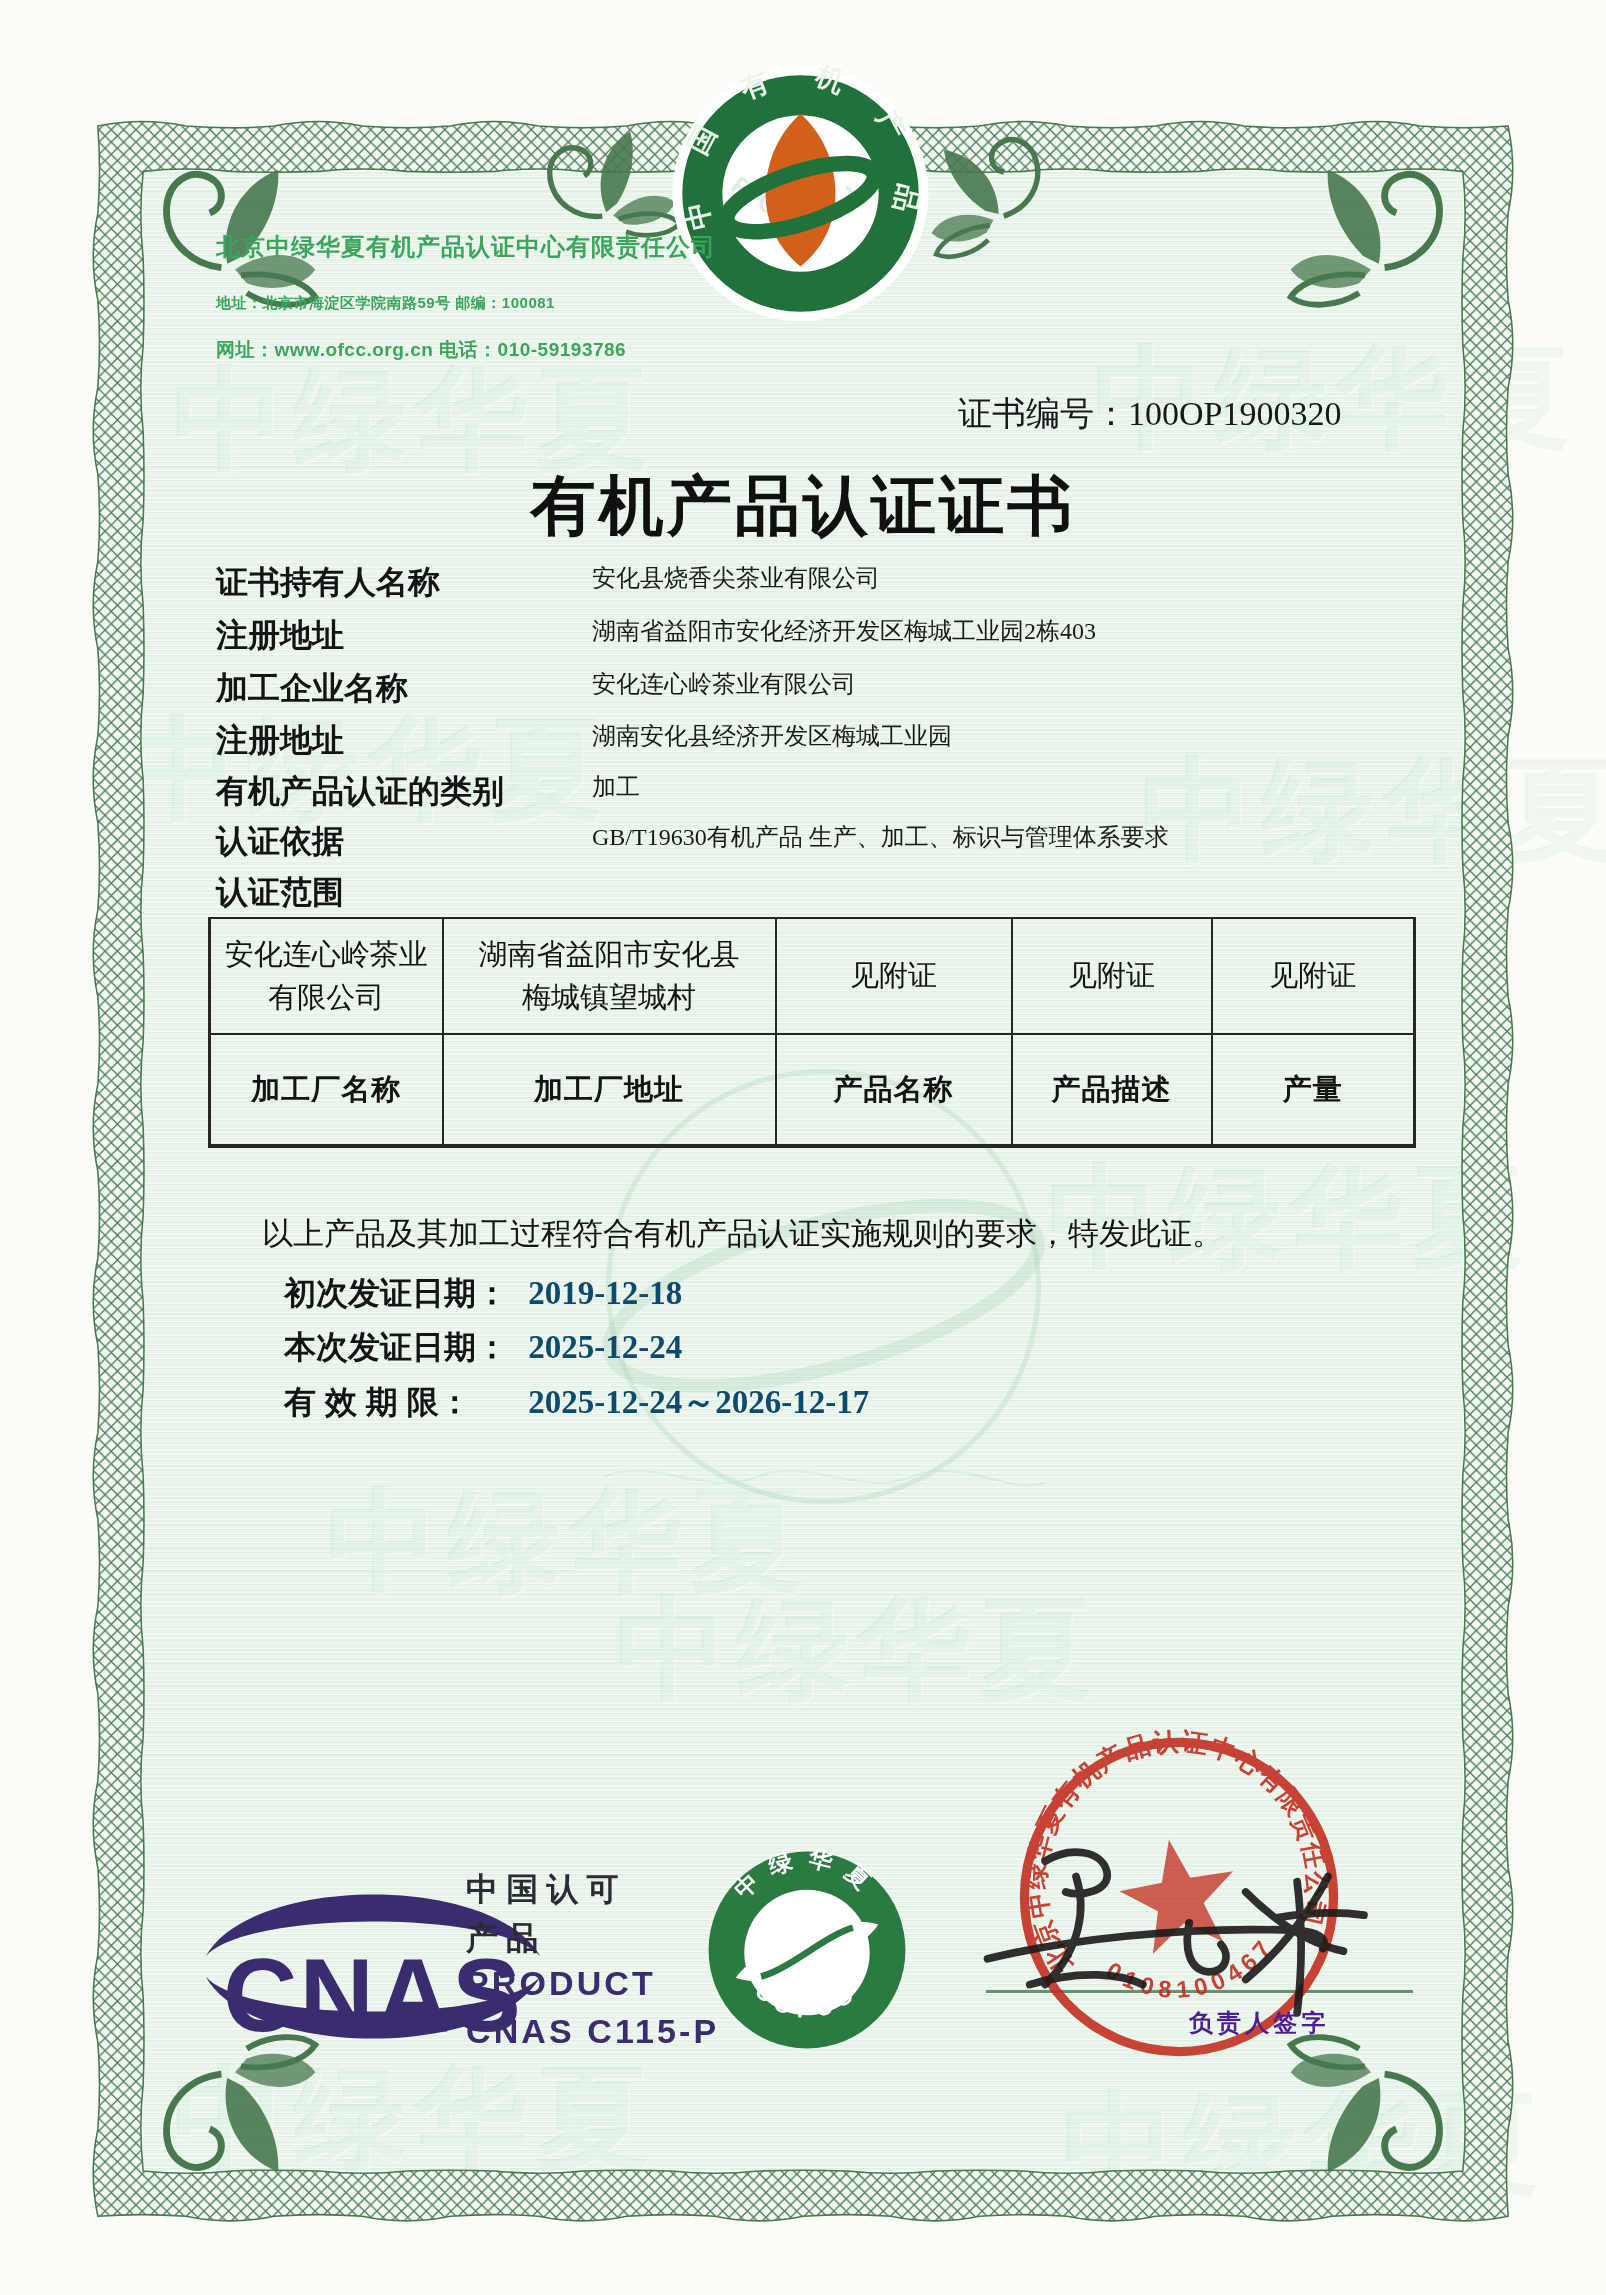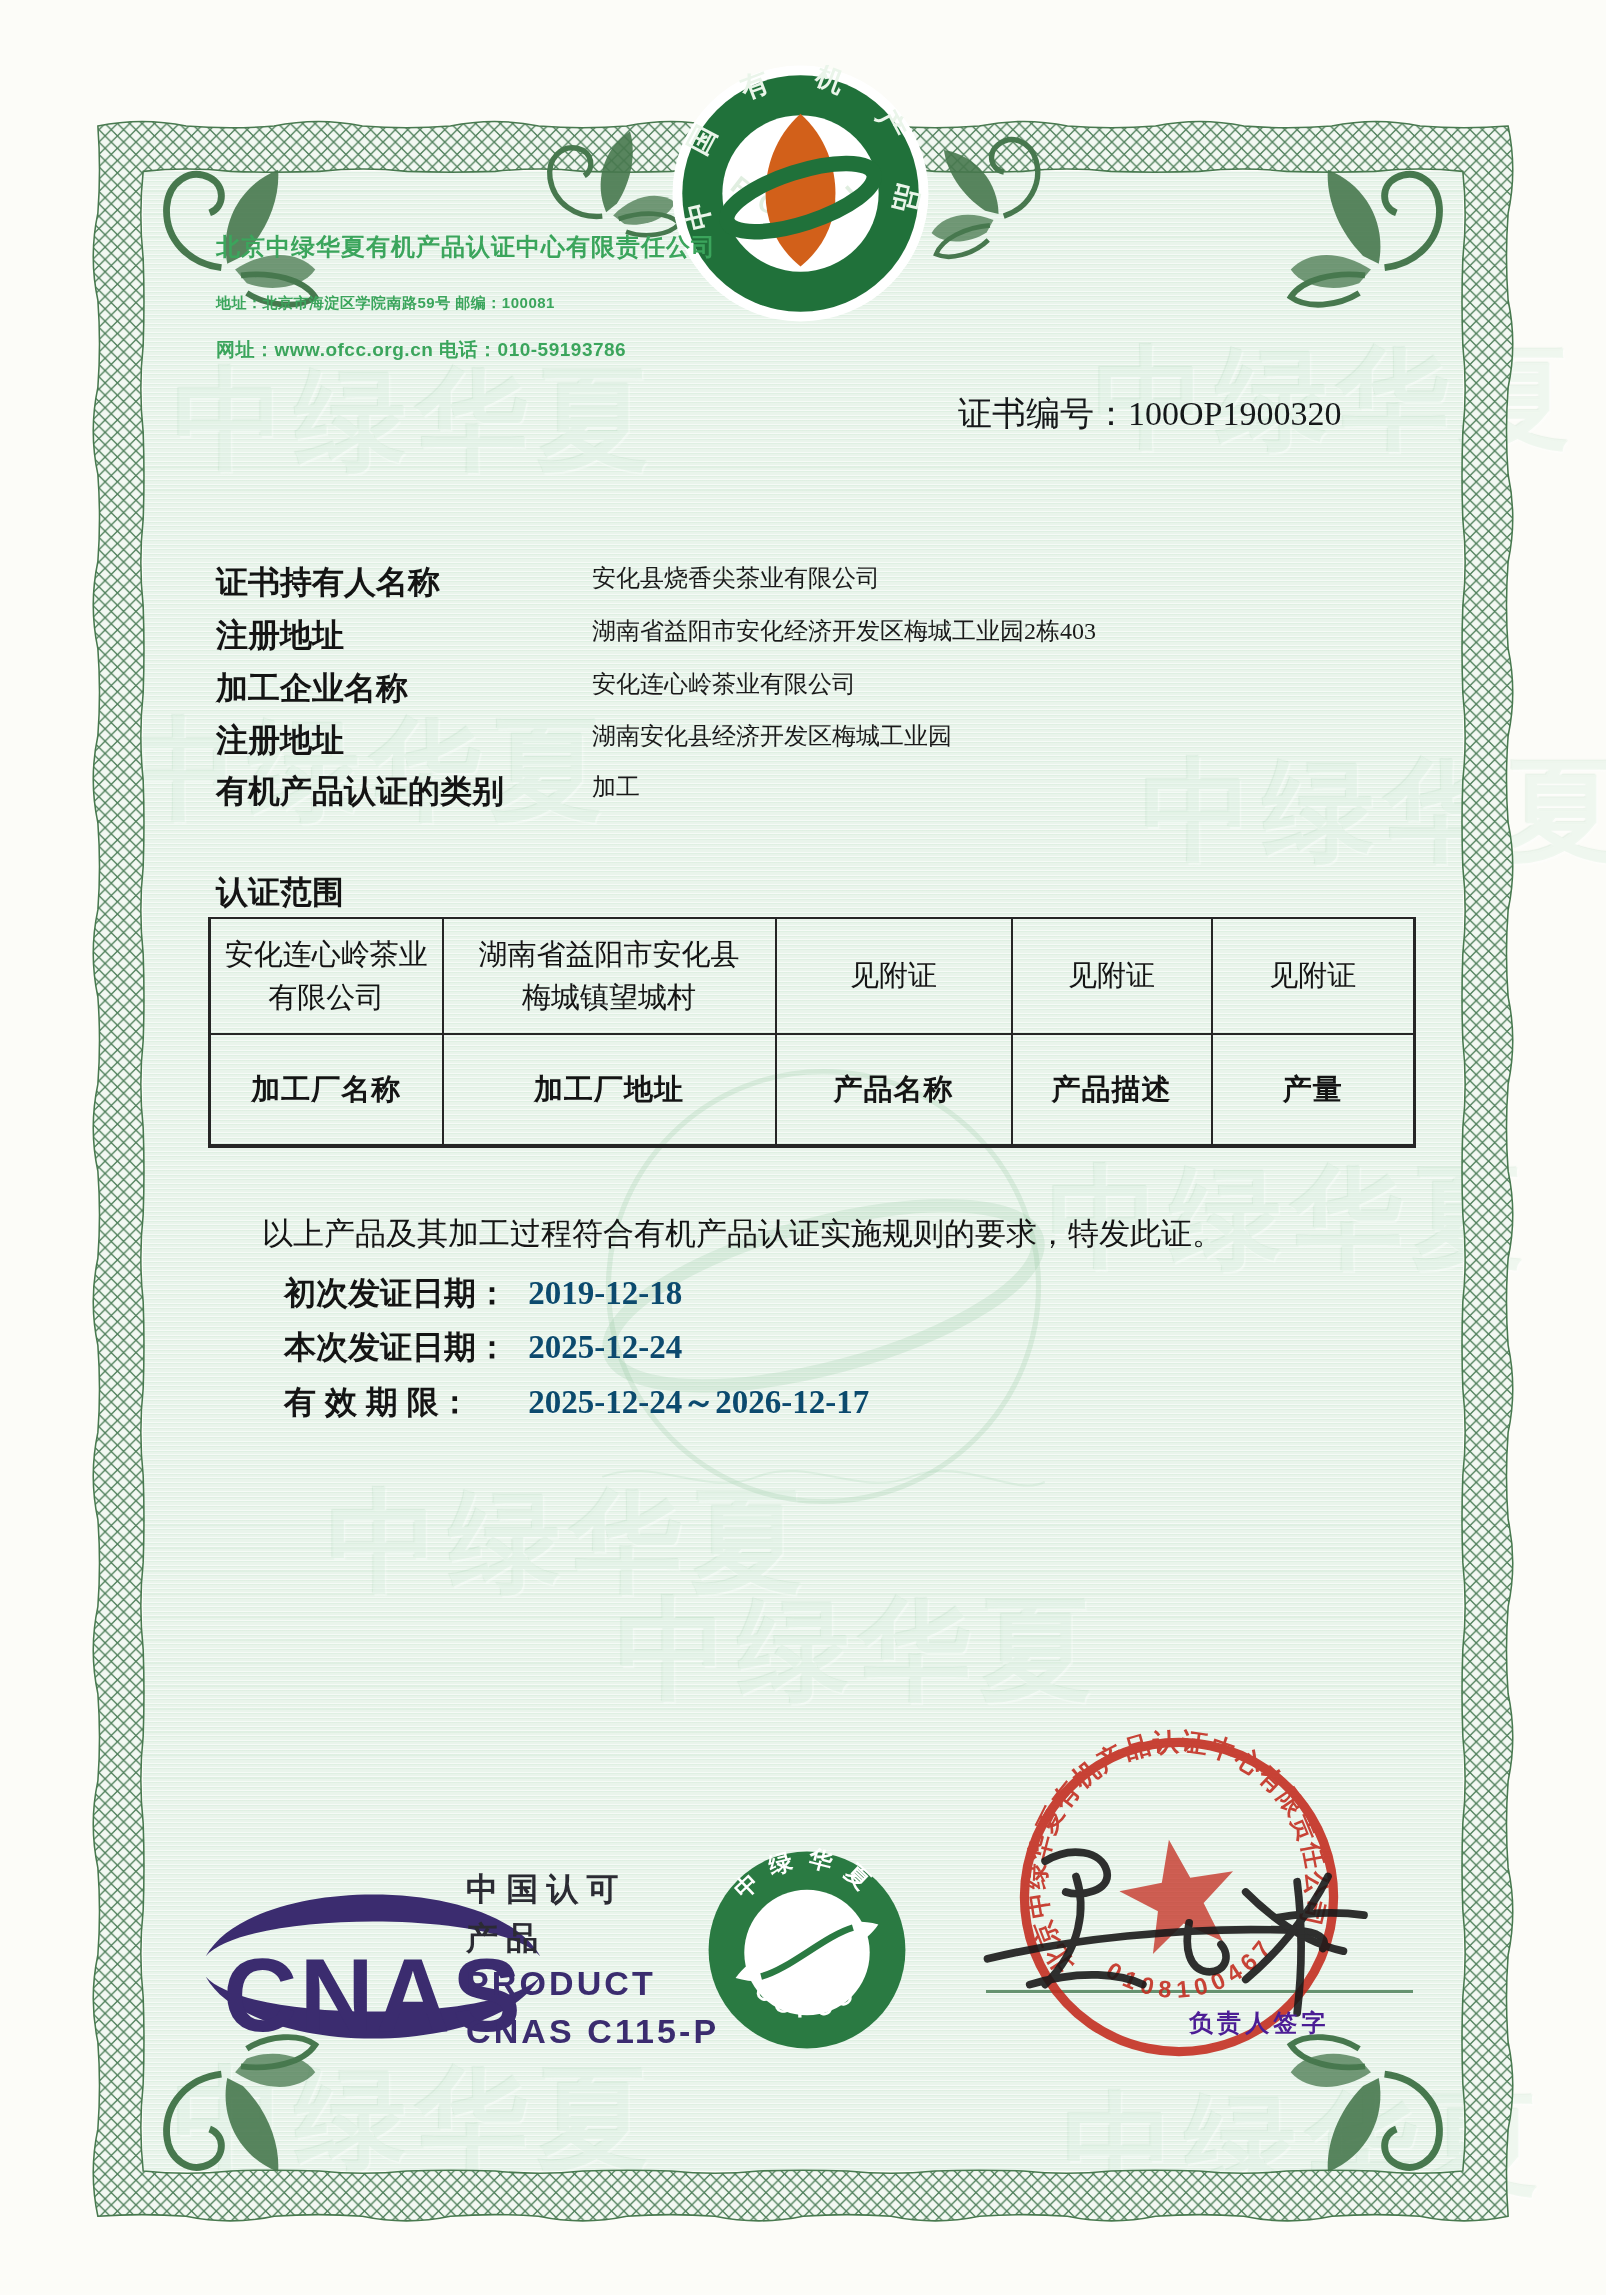--- a/index.html
+++ b/index.html
@@ -121,40 +121,45 @@
   </svg>
 
   <div class="issuer-line issuer-1">北京中绿华夏有机产品认证中心有限责任公司</div>
   <div class="issuer-line issuer-2">地址：北京市海淀区学院南路59号  邮编：100081</div>
   <div class="issuer-line issuer-3">网址：www.ofcc.org.cn   电话：010-59193786</div>
 
   <div class="certno">
     <span>证书编号：</span><span>100OP1900320</span>
   </div>
 
+  <div class="title">有机产品认证证书</div>
 
   <div class="field-row fr1">
     <span class="f-label">证书持有人名称</span>
     <span class="f-value">安化县烧香尖茶业有限公司</span>
   </div>
   <div class="field-row fr2">
     <span class="f-label">注册地址</span>
     <span class="f-value">湖南省益阳市安化经济开发区梅城工业园2栋403</span>
   </div>
   <div class="field-row fr3">
     <span class="f-label">加工企业名称</span>
     <span class="f-value">安化连心岭茶业有限公司</span>
   </div>
   <div class="field-row fr4">
     <span class="f-label">注册地址</span>
     <span class="f-value">湖南安化县经济开发区梅城工业园</span>
   </div>
   <div class="field-row fr5">
     <span class="f-label">有机产品认证的类别</span>
     <span class="f-value">加工</span>
+  </div>
+  <div class="field-row fr6">
+    <span class="f-label">认证依据</span>
+    <span class="f-value">GB/T19630有机产品 生产、加工、标识与管理体系要求</span>
   </div>
   <div class="field-row fr7">
     <span class="f-label">认证范围</span>
     <span class="f-value"></span>
   </div>
 
   <table class="scope">
     <colgroup>
       <col style="width:233px">
         <col style="width:333px">

